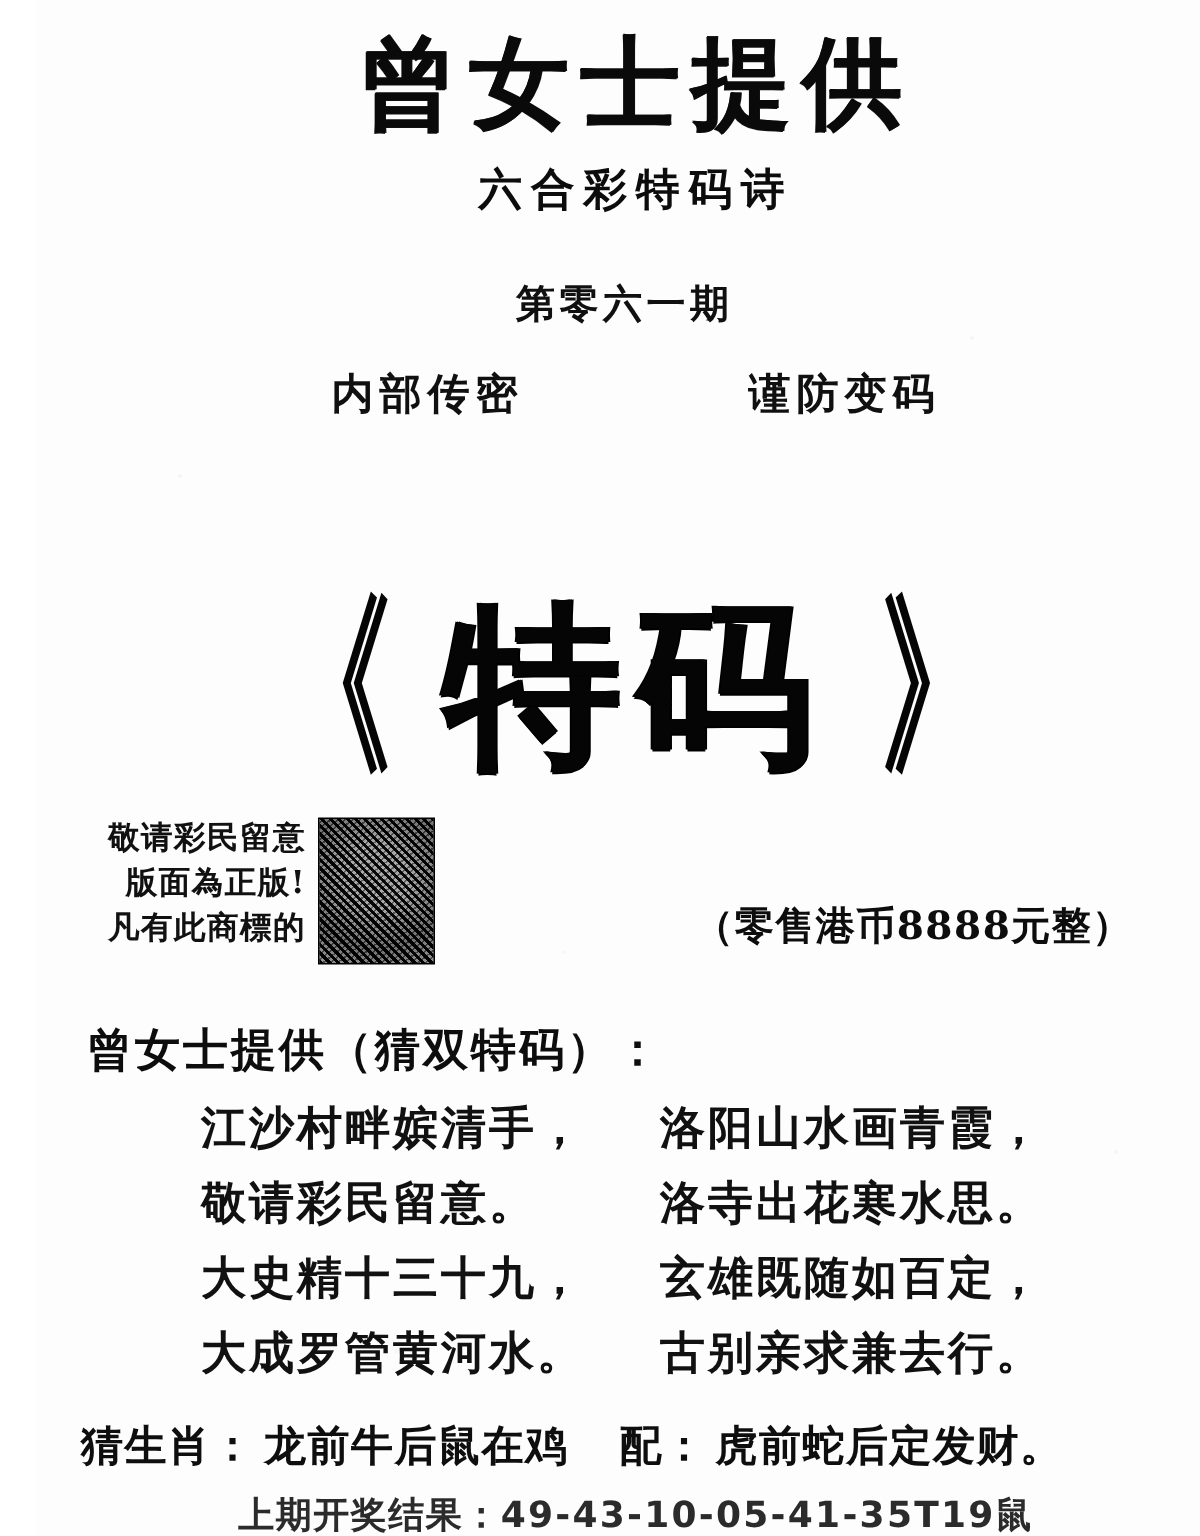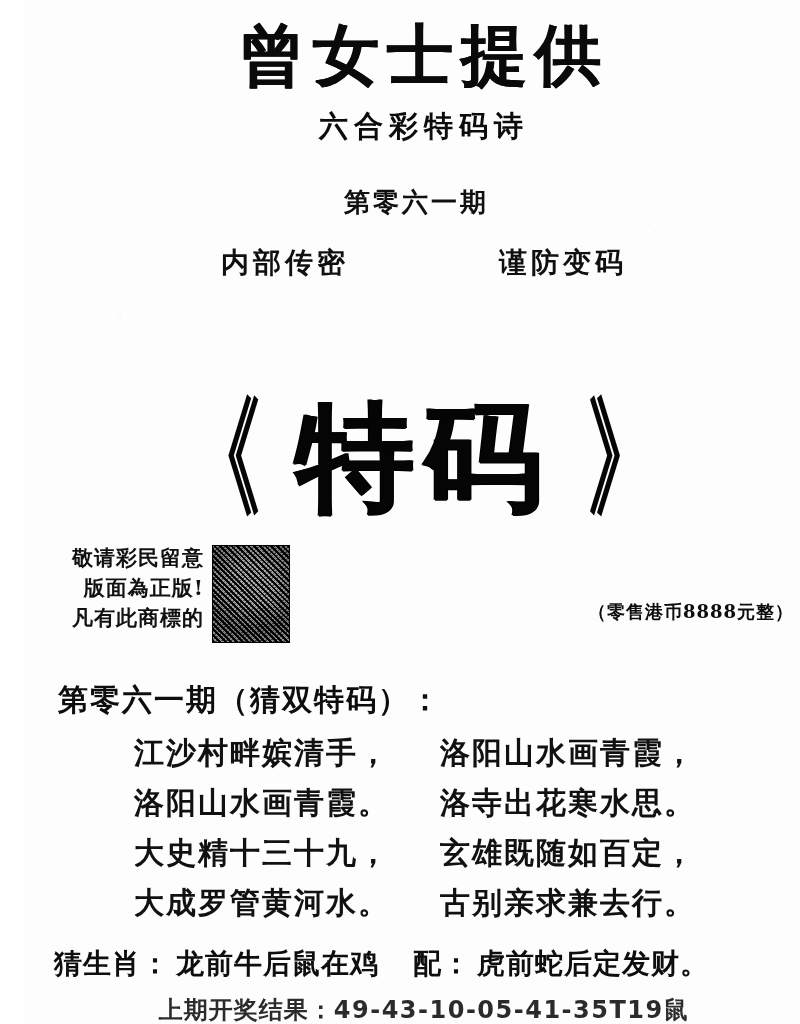--- a/index.html
+++ b/index.html
@@ -144,24 +144,24 @@
       radial-gradient(circle at 50% 40%, #555 0 30%, #1c1c1c 70%, #444 100%);
     border: 1px solid #2a2a2a;
     filter: contrast(160%);
   }
 
   .price {
     position: absolute;
     top: 600px;
     left: 400px;
     width: 370px;
-    text-align: right;
-    font-family: "DejaVu Serif", "Liberation Serif", serif;
-    font-weight: bold;
-    font-size: 18px;
+    text-align: center;
+    font-family: "DejaVu Serif", "Liberation Serif", serif;
+    font-weight: bold;
+    font-size: 26px;
     letter-spacing: 1px;
     color: #0d0d0d;
   }
 
   
   .poem-heading {
     position: absolute;
     top: 680px;
     left: 34px;
     font-family: "DejaVu Serif", "Liberation Serif", serif;
@@ -253,26 +253,26 @@
     <div class="tm-text">
       <div>敬请彩民留意</div>
       <div>版面為正版!</div>
       <div>凡有此商標的</div>
     </div>
     <div class="tm-stamp"></div>
   </div>
 
   <div class="price">（零售港币8888元整）</div>
 
-  <div class="poem-heading">第零六一期（猜双特码）：</div>
+  <div class="poem-heading">曾女士提供（猜双特码）：</div>
 
   <div class="poem-grid">
     <div class="poem-col left">
       <div class="poem-line">江沙村畔嫔清手，</div>
-      <div class="poem-line">洛阳山水画青霞。</div>
+      <div class="poem-line">敬请彩民留意。</div>
       <div class="poem-line">大史精十三十九，</div>
       <div class="poem-line">大成罗管黄河水。</div>
     </div>
     <div class="poem-col right">
       <div class="poem-line">洛阳山水画青霞，</div>
       <div class="poem-line">洛寺出花寒水思。</div>
       <div class="poem-line">玄雄既随如百定，</div>
       <div class="poem-line">古别亲求兼去行。</div>
     </div>
   </div>

